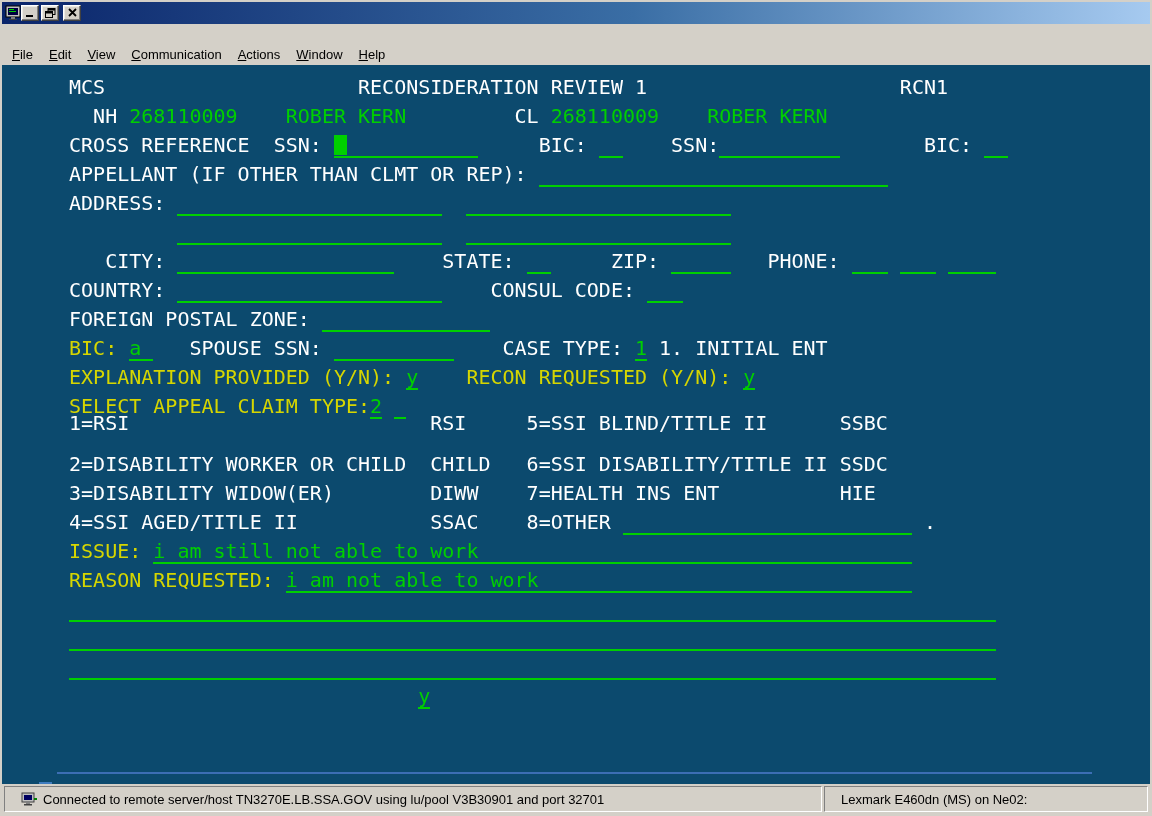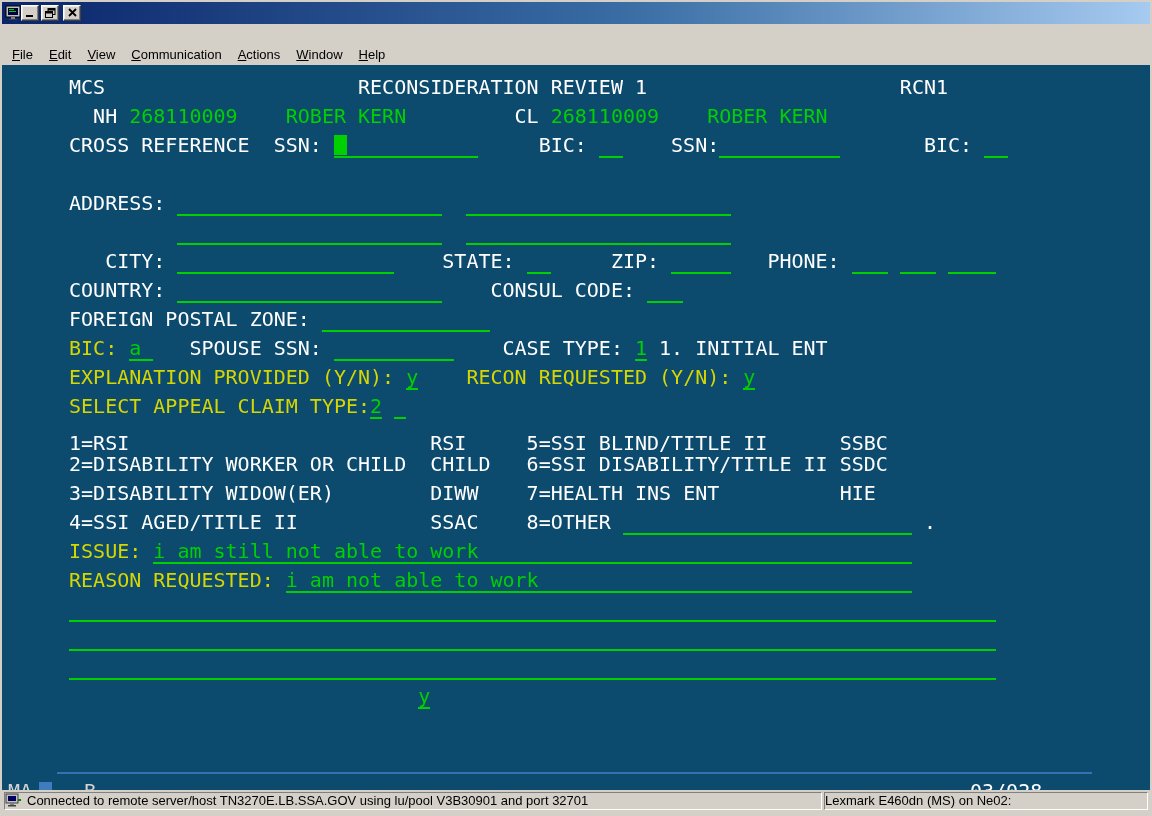--- a/index.html
+++ b/index.html
@@ -47,21 +47,21 @@
   .oia span { position:absolute; top:0; line-height:29px; }
   .oia-ma { left:6px; color:#d4d4d4; }
   .oia-block { left:37px; top:5px !important; width:13px; height:18px; background:#3f7cbf; }
   .oia-session { left:82px; color:#d4d4d4; }
   .oia-cursor { left:968px; color:#fff; }
 
   
   .statusbar { flex:0 0 24px; background:var(--face); display:flex; gap:2px; padding:2px;
                font-size:13px; color:#000; }
   .sb-panel { border:1px solid; border-color:#808080 #fff #fff #808080;
-              display:flex; padding:0 0; height:18px;
+              display:flex; align-items:center; padding:0 16px; height:26px;
               white-space:nowrap; overflow:hidden; }
   .sb-left { width:818px; }
   .sb-right { flex:1; }
   .sb-icon { display:flex; margin-right:5px; flex:0 0 auto; }
 </style>
 </head>
 <body>
 
 <div class="window">
 
@@ -131,20 +131,24 @@
       <span class="fld" style="left:23ch;width:12ch"></span>
       <span class="cursor" style="left:23ch"></span>
       <span class="w" style="left:40ch">BIC:</span>
       <span class="fld" style="left:45ch;width:2ch"></span>
       <span class="w" style="left:51ch">SSN:</span>
       <span class="fld" style="left:55ch;width:10ch"></span>
       <span class="w" style="left:72ch">BIC:</span>
       <span class="fld" style="left:77ch;width:2ch"></span>
     </div>
 
+    <div class="trow" style="top:95px">
+      <span class="w" style="left:1ch">APPELLANT (IF OTHER THAN CLMT OR REP):</span>
+      <span class="fld" style="left:40ch;width:29ch"></span>
+    </div>
 
     <div class="trow" style="top:124px">
       <span class="w" style="left:1ch">ADDRESS:</span>
       <span class="fld" style="left:10ch;width:22ch"></span>
       <span class="fld" style="left:34ch;width:22ch"></span>
     </div>
 
     <div class="trow" style="top:153px">
       <span class="fld" style="left:10ch;width:22ch"></span>
       <span class="fld" style="left:34ch;width:22ch"></span>
@@ -191,21 +195,21 @@
       <span class="y" style="left:34ch">RECON REQUESTED (Y/N):</span>
       <span class="fld" style="left:57ch;width:1ch">y</span>
     </div>
 
     <div class="trow" style="top:327px">
       <span class="y" style="left:1ch">SELECT APPEAL CLAIM TYPE:</span>
       <span class="fld" style="left:26ch;width:1ch">2</span>
       <span class="fld" style="left:28ch;width:1ch"></span>
     </div>
 
-    <div class="trow" style="top:364px">
+    <div class="trow" style="top:344px">
       <span class="w" style="left:1ch">1=RSI</span>
       <span class="w" style="left:31ch">RSI</span>
       <span class="w" style="left:39ch">5=SSI BLIND/TITLE II</span>
       <span class="w" style="left:65ch">SSBC</span>
     </div>
 
     <div class="trow" style="top:385px">
       <span class="w" style="left:1ch">2=DISABILITY WORKER OR CHILD</span>
       <span class="w" style="left:31ch">CHILD</span>
       <span class="w" style="left:39ch">6=SSI DISABILITY/TITLE II</span>

